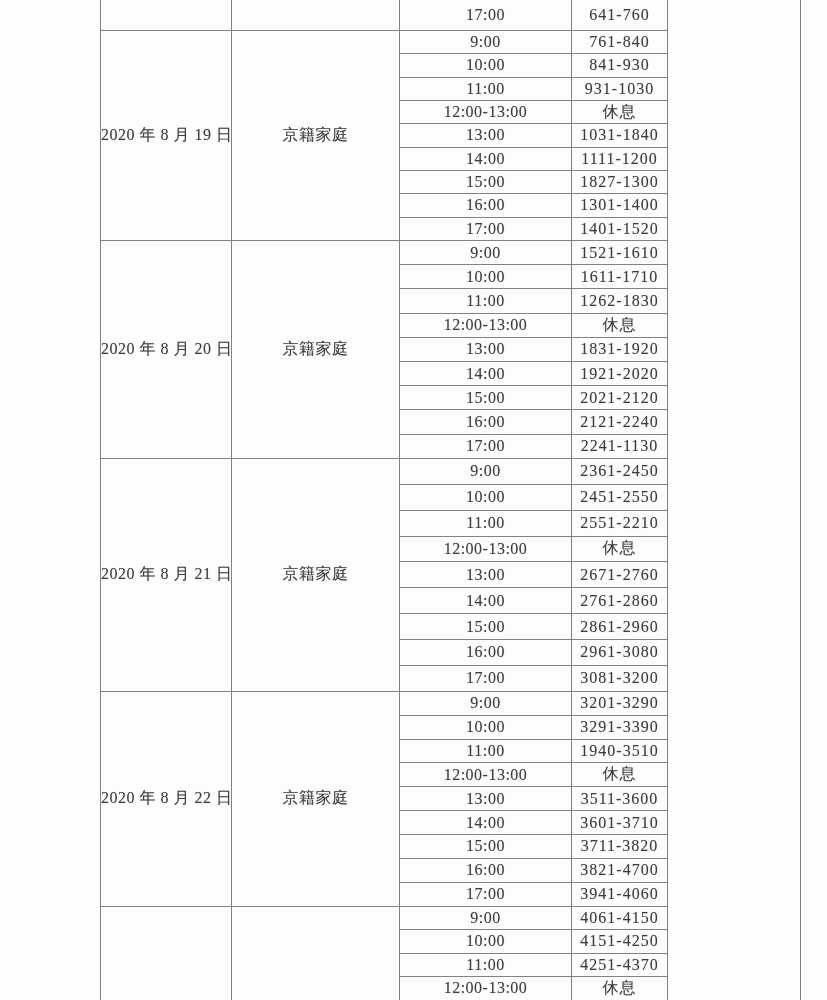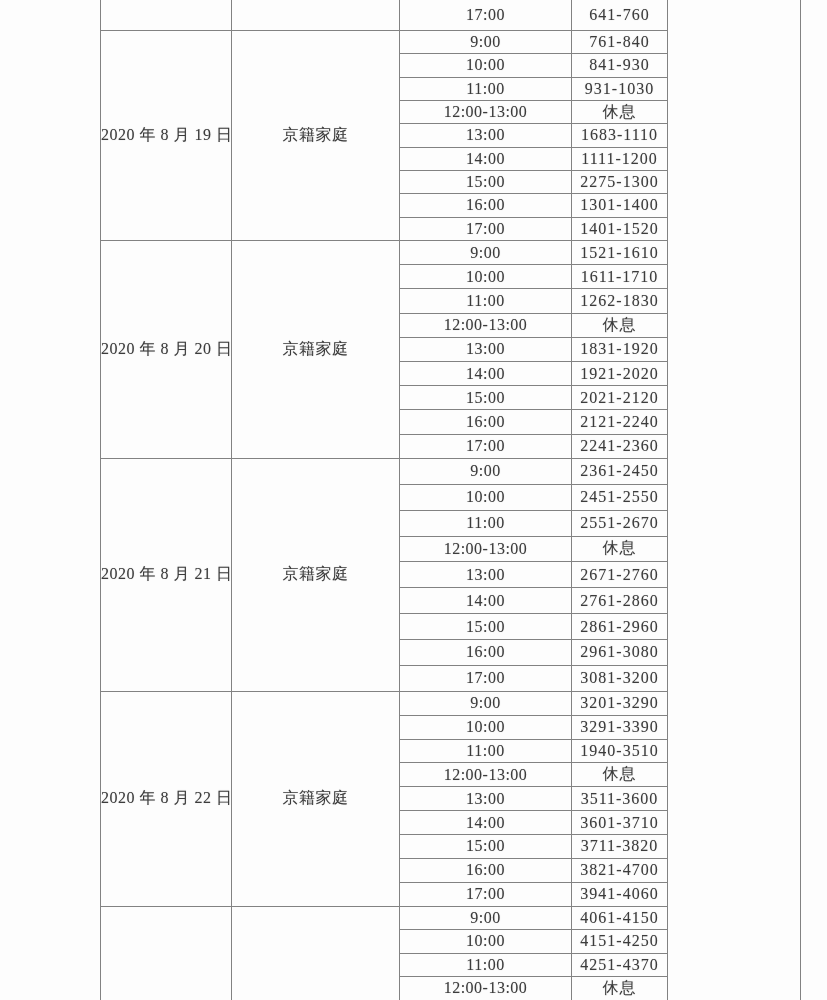--- a/index.html
+++ b/index.html
@@ -79,29 +79,29 @@
     <tr class="g0">
           <td class="time">11:00</td>
           <td class="range">931-1030</td>
         </tr>
     <tr class="g0">
           <td class="time">12:00-13:00</td>
           <td class="range">休息</td>
         </tr>
     <tr class="g0">
           <td class="time">13:00</td>
-          <td class="range">1683-1110</td>
+          <td class="range">1031-1840</td>
         </tr>
     <tr class="g0">
           <td class="time">14:00</td>
           <td class="range">1111-1200</td>
         </tr>
     <tr class="g0">
           <td class="time">15:00</td>
-          <td class="range">2275-1300</td>
+          <td class="range">1827-1300</td>
         </tr>
     <tr class="g0">
           <td class="time">16:00</td>
           <td class="range">1301-1400</td>
         </tr>
     <tr class="g0">
           <td class="time">17:00</td>
           <td class="range">1401-1520</td>
         </tr>
 
@@ -134,36 +134,36 @@
     <tr class="g1">
           <td class="time">15:00</td>
           <td class="range">2021-2120</td>
         </tr>
     <tr class="g1">
           <td class="time">16:00</td>
           <td class="range">2121-2240</td>
         </tr>
     <tr class="g1">
           <td class="time">17:00</td>
-          <td class="range">2241-2360</td>
+          <td class="range">2241-1130</td>
         </tr>
 
     <tr class="g2">
       <td rowspan="9">2020 年 8 月 21 日</td>
       <td rowspan="9">京籍家庭</td>
       <td class="time">9:00</td>
       <td class="range">2361-2450</td>
     </tr>
     <tr class="g2">
           <td class="time">10:00</td>
           <td class="range">2451-2550</td>
         </tr>
     <tr class="g2">
           <td class="time">11:00</td>
-          <td class="range">2551-2670</td>
+          <td class="range">2551-2210</td>
         </tr>
     <tr class="g2">
           <td class="time">12:00-13:00</td>
           <td class="range">休息</td>
         </tr>
     <tr class="g2">
           <td class="time">13:00</td>
           <td class="range">2671-2760</td>
         </tr>
     <tr class="g2">

